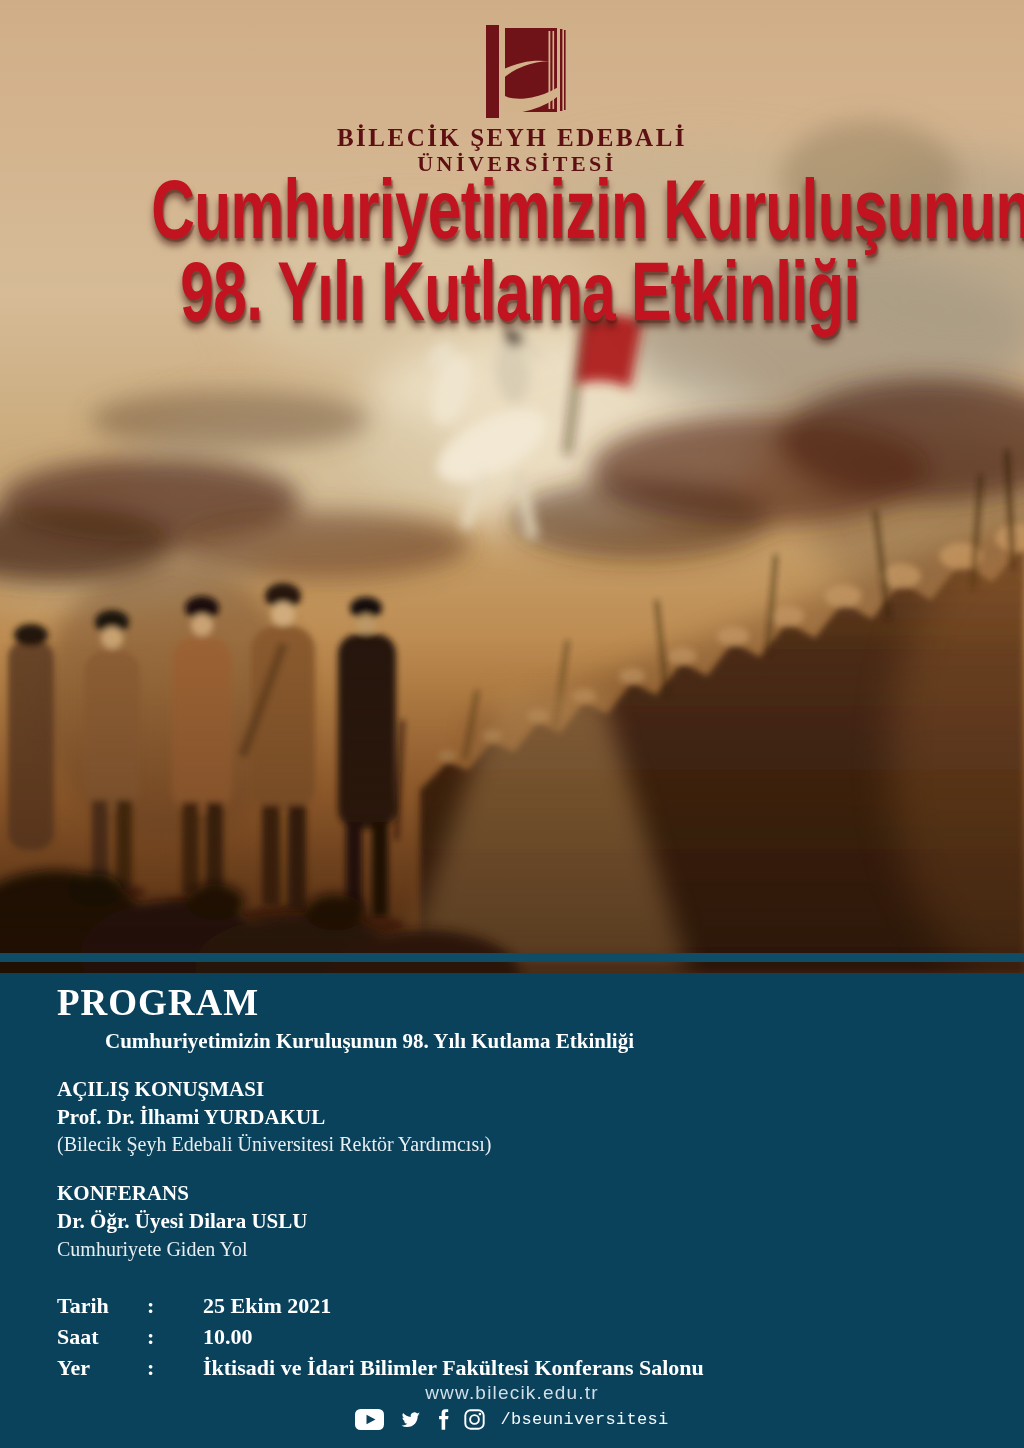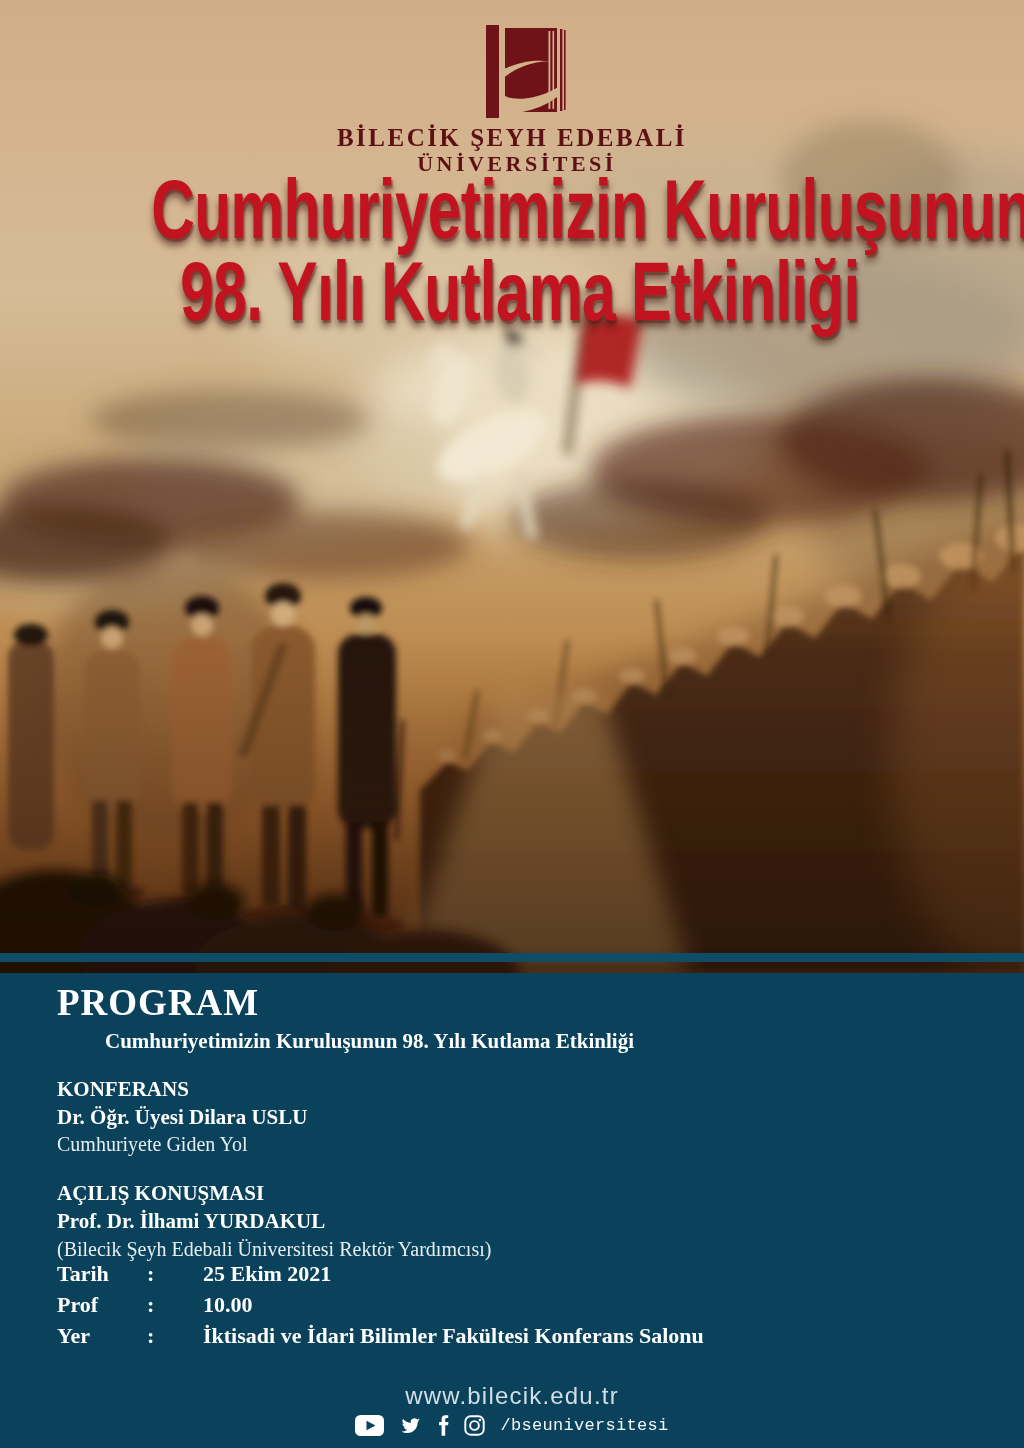--- a/index.html
+++ b/index.html
@@ -26,29 +26,29 @@
   .stripe{position:absolute;left:0;top:953px;width:100%;height:9px;background:#0f4c66;}
   
   .panel{position:absolute;top:973px;left:0;width:100%;height:475px;background:#0a425c;color:#ffffff;}
   .panel-inner{padding:8px 40px 0 57px;}
   .program-heading{margin:0;font-size:37px;letter-spacing:1px;font-weight:bold;}
   .program-subtitle{font-size:21px;font-weight:bold;margin-top:5px;margin-left:48px;}
   .sec{margin-top:22px;}
   .sec-h{font-size:21px;font-weight:bold;line-height:1.32;}
   .sec-speaker{font-size:21px;font-weight:bold;line-height:1.32;}
   .sec-note{font-size:20px;font-weight:normal;color:#e8eff3;line-height:1.35;}
-  .details{font-weight:bold;font-size:22px;}
+  .details{margin-top:32px;font-weight:bold;font-size:22px;}
   .drow{display:flex;line-height:1.0;margin-bottom:9px;}
   .dlabel{width:90px;}
   .dsep{width:56px;}
   .dvalue{flex:1;}
   
   .footer{position:absolute;bottom:0;left:0;width:100%;height:66px;text-align:center;
           font-family:"Liberation Sans",sans-serif;}
-  .site{color:#d2dfe7;font-size:24px;letter-spacing:1.2px;}
+  .site{color:#d2dfe7;font-size:19px;letter-spacing:1.2px;}
   .social{display:flex;justify-content:center;align-items:center;gap:15px;margin-top:5px;font-family:Liberation Mono, monospace;}
   .social svg{display:block;}
   .handle{color:#f4f8fa;font-size:17px;letter-spacing:.3px;}
 </style>
 </head>
 <body>
 
 <div class="poster">
 
   <div class="photo-wrap">
@@ -241,39 +241,39 @@
   </div>
 
   <div class="stripe"></div>
 
   <section class="panel">
     <div class="panel-inner">
       <h2 class="program-heading">PROGRAM</h2>
       <div class="program-subtitle">Cumhuriyetimizin Kuruluşunun 98. Yılı Kutlama Etkinliği</div>
 
       <div class="sec">
+        <div class="sec-h">AÇILIŞ KONUŞMASI</div>
+        <div class="sec-speaker">Prof. Dr. İlhami YURDAKUL</div>
+        <div class="sec-note">(Bilecik Şeyh Edebali Üniversitesi Rektör Yardımcısı)</div>
+      </div>
+
+      <div class="sec">
         <div class="sec-h">KONFERANS</div>
         <div class="sec-speaker">Dr. Öğr. Üyesi Dilara USLU</div>
         <div class="sec-note">Cumhuriyete Giden Yol</div>
-      </div>
-
-      <div class="sec">
-        <div class="sec-h">AÇILIŞ KONUŞMASI</div>
-        <div class="sec-speaker">Prof. Dr. İlhami YURDAKUL</div>
-        <div class="sec-note">(Bilecik Şeyh Edebali Üniversitesi Rektör Yardımcısı)</div>
       </div>
 
       <div class="details">
         <div class="drow">
           <span class="dlabel">Tarih</span>
           <span class="dsep">:</span>
           <span class="dvalue">25 Ekim 2021</span>
         </div>
         <div class="drow">
-          <span class="dlabel">Prof</span>
+          <span class="dlabel">Saat</span>
           <span class="dsep">:</span>
           <span class="dvalue">10.00</span>
         </div>
         <div class="drow">
           <span class="dlabel">Yer</span>
           <span class="dsep">:</span>
           <span class="dvalue">İktisadi ve İdari Bilimler Fakültesi Konferans Salonu</span>
         </div>
       </div>
     </div>

